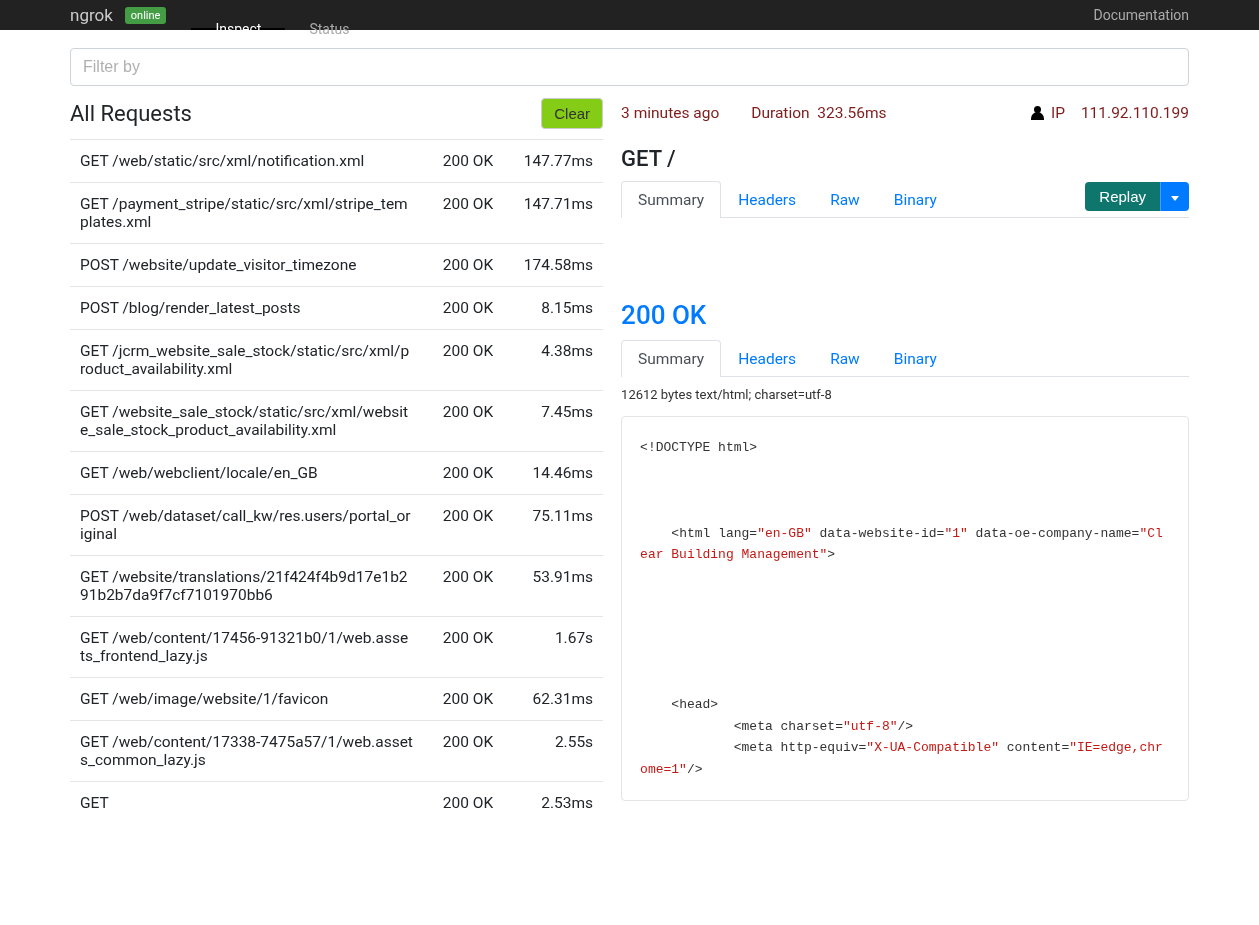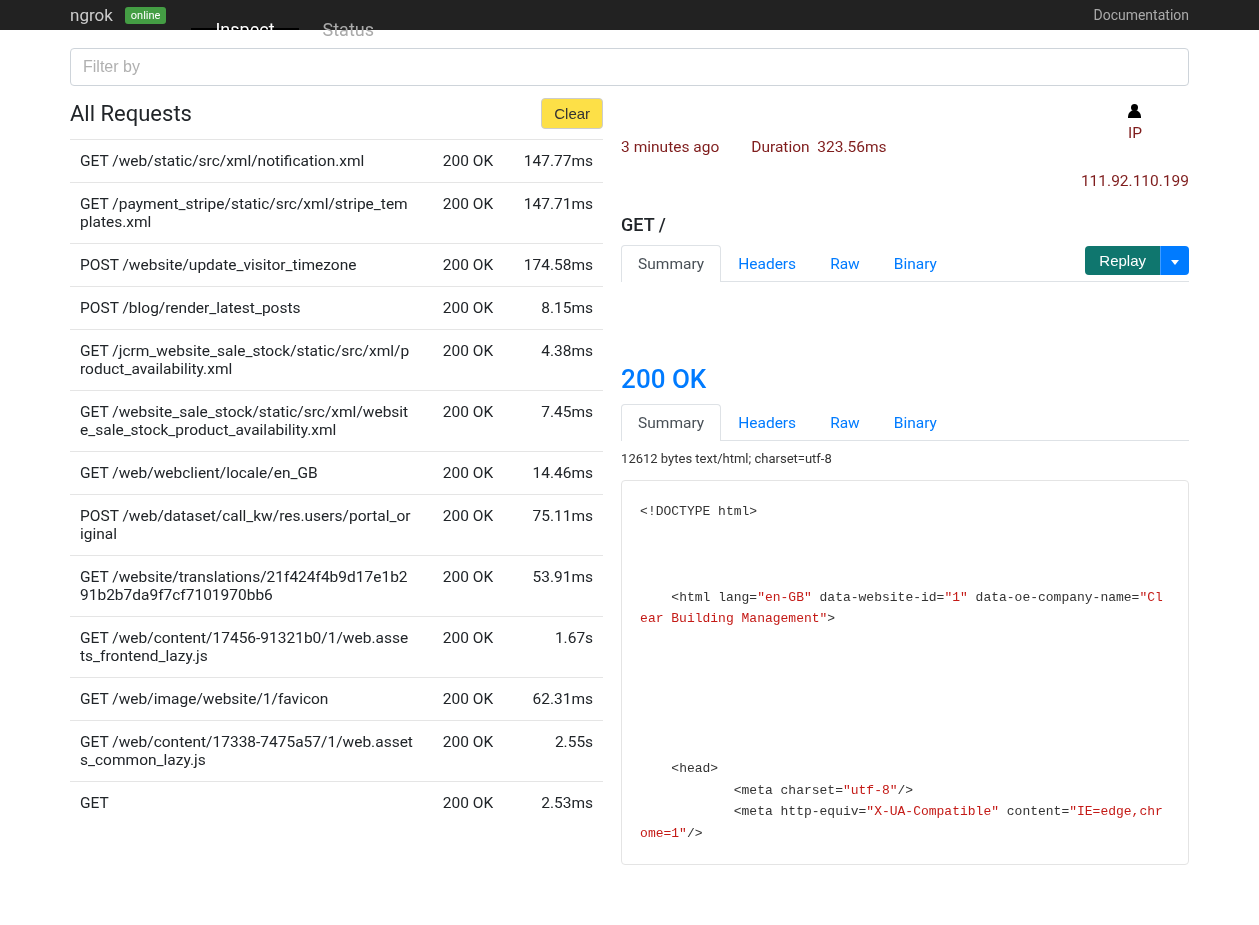--- a/index.html
+++ b/index.html
@@ -33,21 +33,21 @@
     border-radius: 3px;
     margin-left: 12px;
     font-weight: 400;
   }
   .nav-items { display: flex; }
   .nav-item {
     display: flex;
     align-items: center;
     padding: 0 24px;
     color: #aaa;
-    font-size: 18px;
+    font-size: 14px;
     cursor: pointer;
     margin-top: 28px;
   }
   .nav-item.active {
     background: #000;
     color: #fff;
   }
   .nav-spacer { flex: 1; }
   .nav-doc {
     display: flex;
@@ -90,21 +90,21 @@
   ::-webkit-scrollbar-thumb { background: #b0b0b0; border-radius: 2px; }
   .list-header {
     display: flex;
     align-items: center;
     justify-content: space-between;
     padding: 4px 0 10px 0;
     gap: 36px;
   }
   .list-title { font-size: 22px; font-weight: 400; }
   .btn-clear {
-    background: #fde047;
+    background: #84cc16;
     border: 1px solid #ccc;
     border-radius: 4px;
     padding: 6px 12px;
     font-size: 15px;
     color: #333;
     cursor: pointer;
   }
   .req-row {
     display: flex;
     padding: 12px 10px;
@@ -119,36 +119,36 @@
   .req-status { width: 70px; text-align: right; }
   .req-dur { width: 100px; text-align: right; }
   .detail-meta {
     display: flex;
     align-items: center;
     padding: 10px 0 18px 0;
     font-size: 15.5px;
     color: #7f1d1d;
     gap: 32px;
   }
-  .meta-ip { margin-left: auto; display: flex; align-items: center; gap: 6px; flex-direction: column; }
+  .meta-ip { margin-left: auto; display: flex; align-items: center; gap: 6px; }
   .user-icon {
     width: 14px; height: 14px;
     display: inline-block;
     position: relative;
   }
   .user-icon::before {
     content: ""; position: absolute; top: 0; left: 3px;
     width: 7px; height: 7px; border-radius: 50%; background: #000;
   }
   .user-icon::after {
     content: ""; position: absolute; top: 6px; left: 0;
     width: 13px; height: 8px; border-radius: 7px 7px 0 0; background: #000;
   }
   .detail-title {
-    font-size: 18px; font-weight: 500; margin: 6px 0 10px 0;
+    font-size: 22px; font-weight: 500; margin: 6px 0 10px 0;
   }
   .tabs-row {
     display: flex; align-items: center; border-bottom: 1px solid #dee2e6;
     margin-bottom: 0;
   }
   .tab {
     padding: 9px 16px;
     font-size: 15.5px;
     color: #007bff;
     cursor: pointer;

